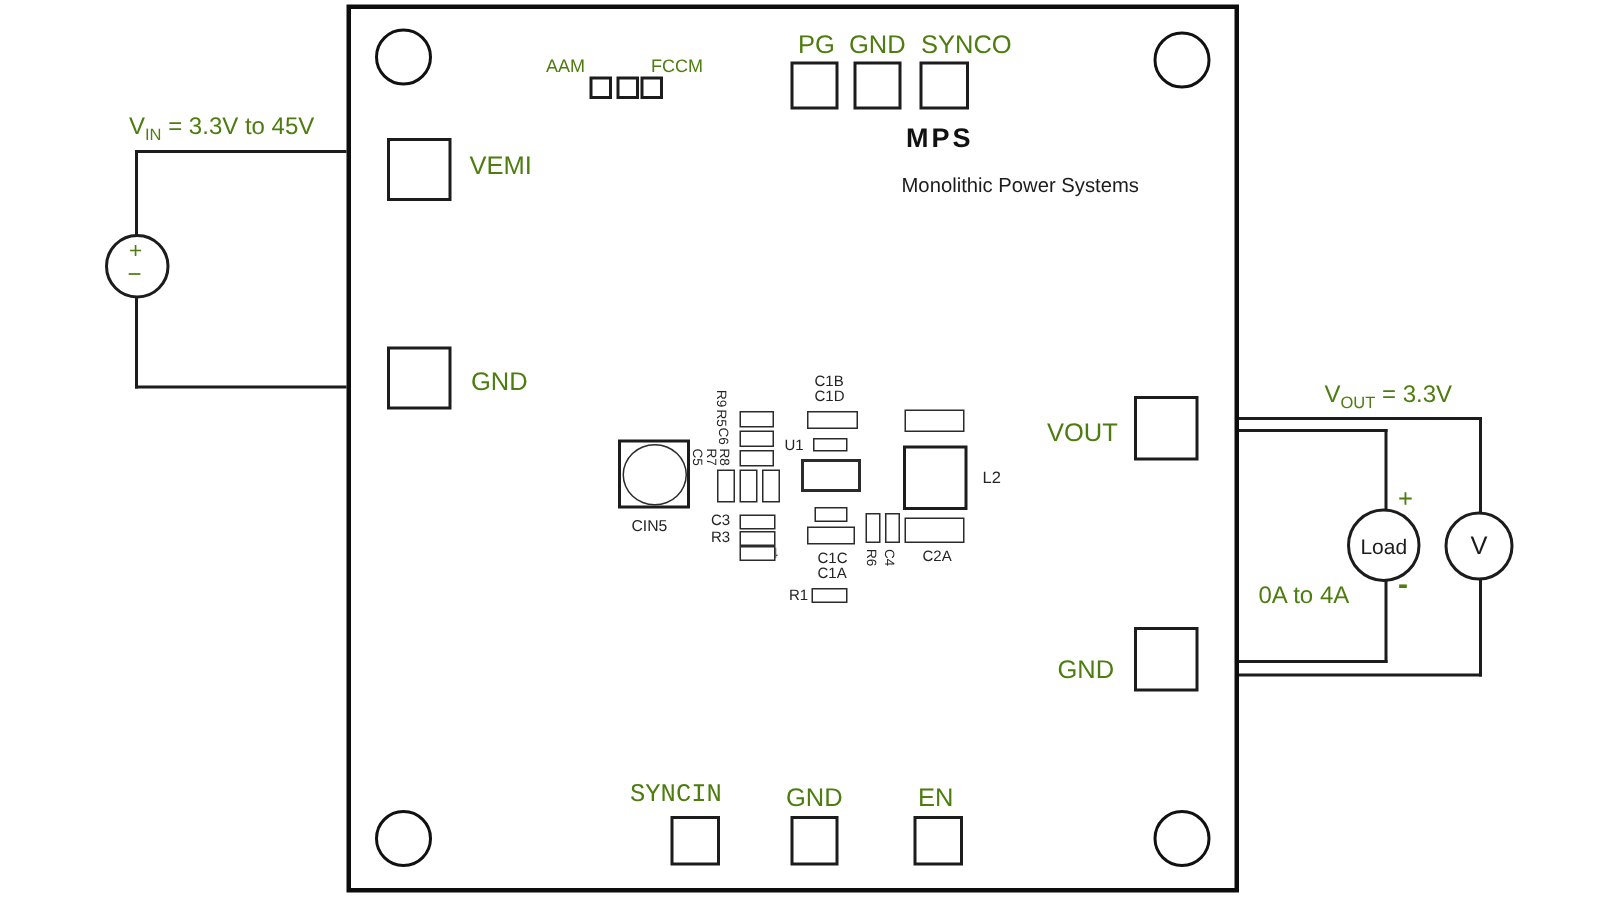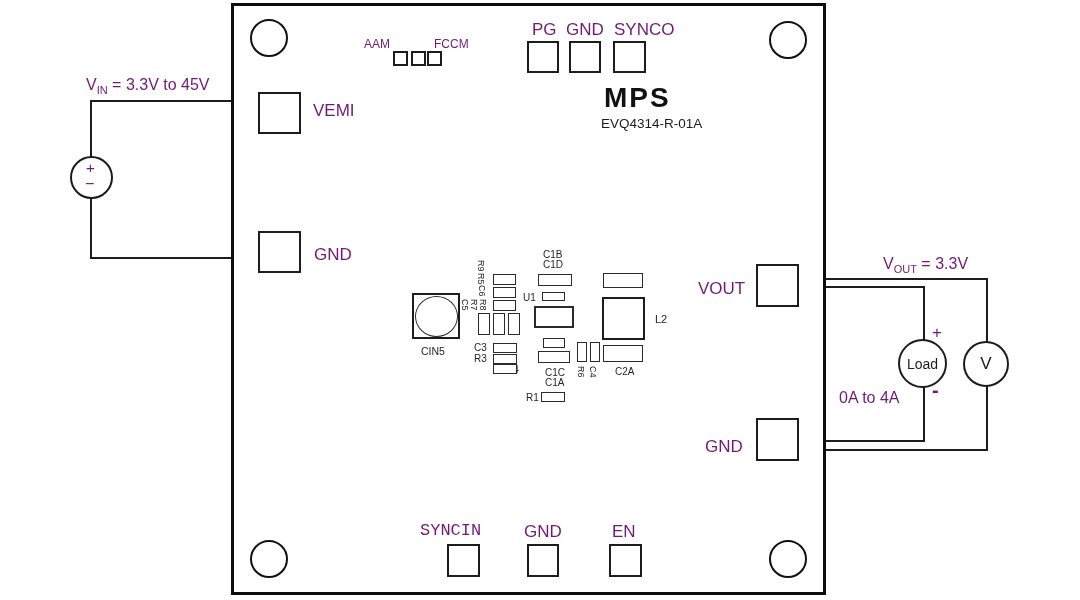--- a/index.html
+++ b/index.html
@@ -1,35 +1,35 @@
 <!DOCTYPE html>
 <html><head>
 <meta charset="utf-8">
 <style>
   html,body{margin:0;padding:0;background:#ffffff;}
   #canvas{
     position:relative;width:1080px;height:600px;background:#ffffff;overflow:hidden;
     font-family:"Liberation Sans",sans-serif;color:#1c1c1c;
   }
   .abs{position:absolute;}
-  .lbl{position:absolute;white-space:nowrap;color:#701a75;}
+  .lbl{position:absolute;white-space:nowrap;color:#4d7c0f;}
   .pad{position:absolute;border:2px solid #1c1c1c;background:#fff;box-sizing:border-box;}
   .sq{position:absolute;border:2px solid #1c1c1c;background:#fff;box-sizing:border-box;}
   .crect{position:absolute;border:1.5px solid #2b2b2b;background:#fff;box-sizing:border-box;}
   .hole{position:absolute;border:2.5px solid #111;border-radius:50%;background:#fff;box-sizing:border-box;}
   .wire{position:absolute;background:#1c1c1c;}
   .node{position:absolute;border:2px solid #1c1c1c;border-radius:50%;background:#fff;box-sizing:border-box;z-index:3;
         display:flex;align-items:center;justify-content:center;}
   .board{position:absolute;border:3px solid #0d0d0d;background:#fff;box-sizing:border-box;z-index:1;}
   .vtx{position:absolute;writing-mode:vertical-rl;white-space:nowrap;color:#242424;}
   .cref{position:absolute;white-space:nowrap;color:#242424;font-size:10px;}
   .padlbl{font-size:17px;}
   .eqlbl{font-size:16px;}
   sub{font-size:11px;}
-  .logo{font-weight:900;font-size:28px;letter-spacing:2px;color:#111;}
+  .logo{font-weight:900;font-size:18px;letter-spacing:2px;color:#111;}
   .info{font-size:13.5px;line-height:19.5px;color:#1c1c1c;}
 </style>
 </head>
 <body>
 
 <div id="canvas">
 
   <div class="lbl eqlbl" style="left:86px;top:76px;"><span>V</span><sub>IN</sub><span> = 3.3V to 45V</span></div>
   <div class="wire" style="left:90px;top:100px;width:143px;height:2px;"></div>
   <div class="wire" style="left:90px;top:257px;width:143px;height:2px;"></div>
@@ -54,21 +54,21 @@
 
   <div class="lbl padlbl" style="left:532px;top:20px;z-index:2;">PG</div>
   <div class="lbl padlbl" style="left:566px;top:20px;z-index:2;">GND</div>
   <div class="lbl padlbl" style="left:614px;top:20px;z-index:2;">SYNCO</div>
   <div class="pad" style="left:527px;top:41px;width:32px;height:32px;z-index:2;"></div>
   <div class="pad" style="left:569px;top:41px;width:32px;height:32px;z-index:2;"></div>
   <div class="pad" style="left:613px;top:41px;width:33px;height:32px;z-index:2;"></div>
 
   <div class="lbl logo" style="left:604px;top:82px;z-index:2;">MPS</div>
   <div class="abs info" style="left:601px;top:114px;z-index:2;">
-    <div>EVQ4314-R-01A</div>
+    <div>Monolithic Power Systems</div>
   </div>
 
   <div class="pad" style="left:258px;top:92px;width:43px;height:42px;z-index:2;"></div>
   <div class="lbl padlbl" style="left:313px;top:101px;z-index:2;">VEMI</div>
   <div class="pad" style="left:258px;top:231px;width:43px;height:42px;z-index:2;"></div>
   <div class="lbl padlbl" style="left:314px;top:245px;z-index:2;">GND</div>
 
   <div class="sq" style="left:412px;top:293px;width:48px;height:46px;z-index:2;">
     <div style="position:absolute;left:1px;top:1px;width:41px;height:39px;border:1.5px solid #2b2b2b;border-radius:50%;"></div>
   </div>

